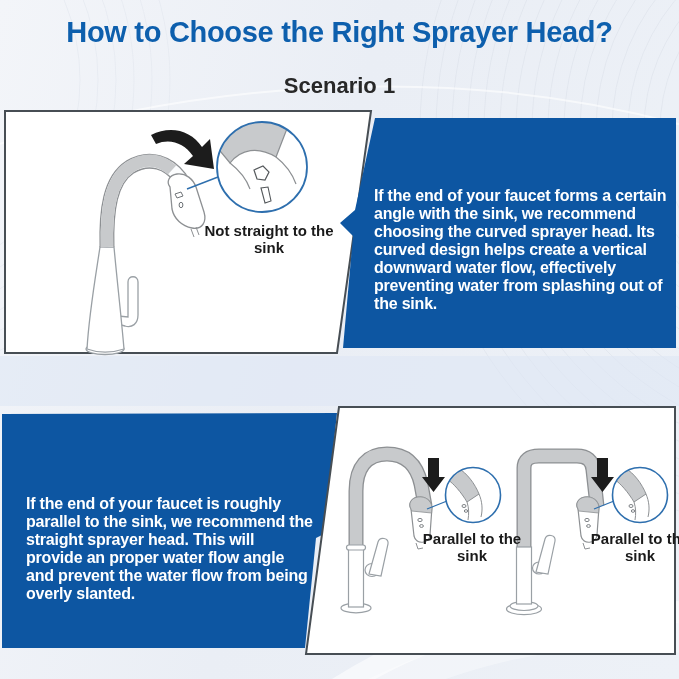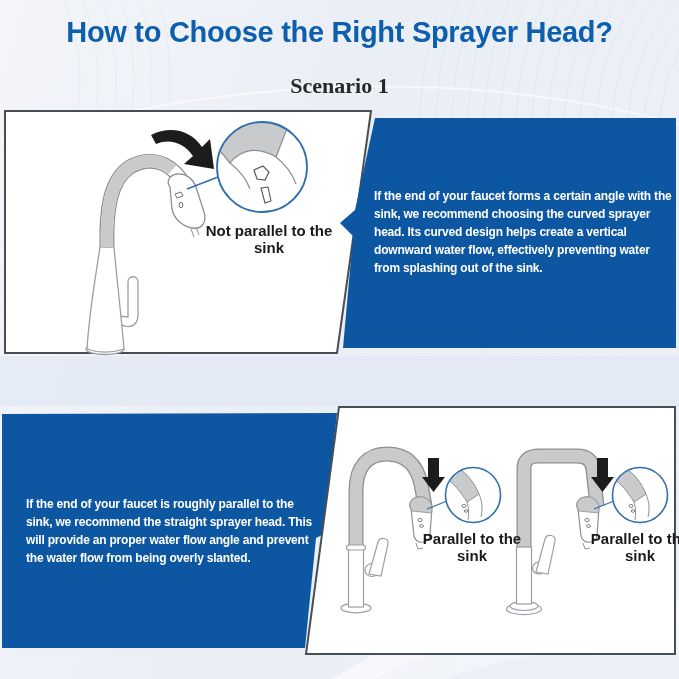--- a/index.html
+++ b/index.html
@@ -11,38 +11,38 @@
   .abs{position:absolute;}
   #bg-pattern{left:0;top:0;width:679px;height:679px;}
   #page-title{
     left:0;top:16px;width:679px;text-align:center;
     font-size:29px;font-weight:bold;letter-spacing:-0.3px;color:#0d5fad;
   }
   .scenario-heading{
     left:0;width:679px;text-align:center;
     font-size:22px;font-weight:bold;color:#282828;
   }
-  #scenario1-heading{top:73px;font-family:Liberation Serif, serif;}
+  #scenario1-heading{top:73px;}
   #scenario2-heading{top:371px;}
   #scenario2-band{left:0;top:356px;width:679px;height:50px;background:rgba(221,230,244,0.55);}
   svg.panel{overflow:visible;}
   #panel1{left:4px;top:110px;width:368px;height:244px;}
   #panel2{left:303px;top:406px;width:374px;height:250px;}
   .blue-callout{background:#0d56a2;}
   #callout1{
     left:335px;top:112px;width:341px;height:238px;
     clip-path:polygon(40px 6px,341px 6px,341px 236px,8px 236px,18px 124px,5px 111px,20px 98px);
   }
   #callout2{
     left:0px;top:410px;width:340px;height:240px;
     clip-path:polygon(2px 4px,337px 3px,326px 108px,336px 118px,316px 128px,305px 238px,2px 238px);
   }
   .blue-text{
     position:absolute;color:#ffffff;font-weight:bold;
-    font-size:12px;line-height:18px;letter-spacing:-0.2px;
+    font-size:16px;line-height:18px;letter-spacing:-0.2px;
   }
   #desc1{left:39px;top:75px;width:298px;}
   #desc2{left:17px;top:76px;width:288px;}
   .caption{
     position:absolute;text-align:center;color:#1a1a1a;
     font-weight:bold;font-size:15px;line-height:16.5px;
   }
   #caption1{left:202px;top:223px;width:134px;}
   #caption2a{left:407px;top:531px;width:130px;}
   #caption2b{left:575px;top:531px;width:130px;}
@@ -123,21 +123,21 @@
         <path d="M257,78 l4,15 l6,-2 l-3,-14 Z" fill="#ffffff" stroke="#55595c" stroke-width="1.1"></path>
       </g>
       <circle cx="258" cy="57" r="45" fill="none" stroke="#2e6fae" stroke-width="1.8"></circle>
     </g>
   </svg>
 
   <div id="callout1" class="abs blue-callout">
     <p id="desc1" class="blue-text" style="margin:0">If the end of your faucet forms a certain angle with the sink, we recommend choosing the curved sprayer head. Its curved design helps create a vertical downward water flow, effectively preventing water from splashing out of the sink.</p>
   </div>
 
-  <div id="caption1" class="caption">Not parallel to the sink</div>
+  <div id="caption1" class="caption">Not straight to the sink</div>
 
   <div id="callout2" class="abs blue-callout">
     <p id="desc2" class="blue-text" style="margin:9px">If the end of your faucet is roughly parallel to the sink, we recommend the straight sprayer head. This will provide an proper water flow angle and prevent the water flow from being overly slanted.</p>
   </div>
 
   <svg id="panel2" class="abs panel" viewBox="0 0 374 250" xmlns="http://www.w3.org/2000/svg">
     <polygon points="36,1 372,1 372,248 3,248" fill="#ffffff" stroke="#474e54" stroke-width="2"></polygon>
 
     <g>
       <path d="M53,142 L53,85 C53,60 65,48 84,48 C104,48 114,60 118,78 L122,100" fill="none" stroke="#8d9093" stroke-width="15"></path>

